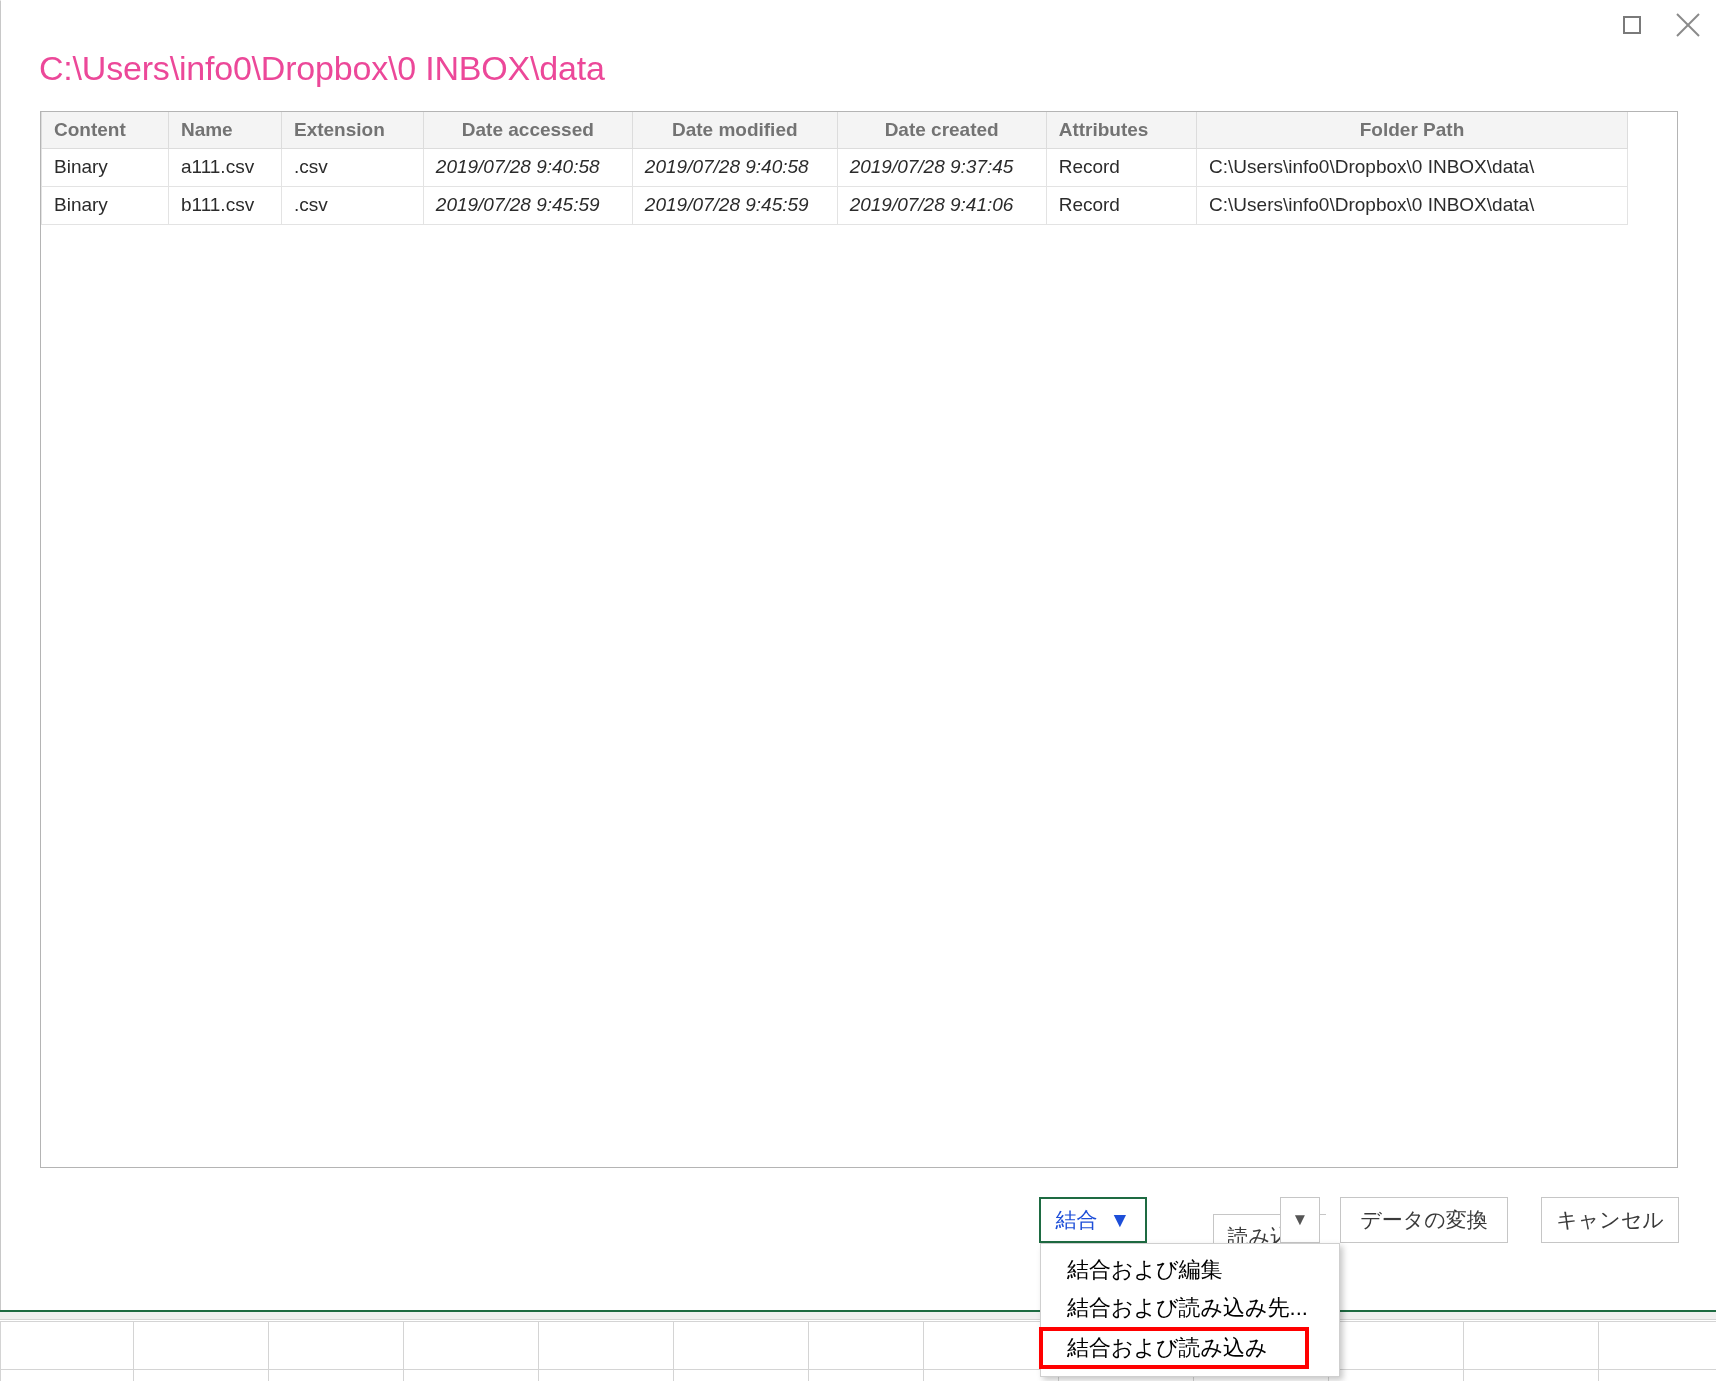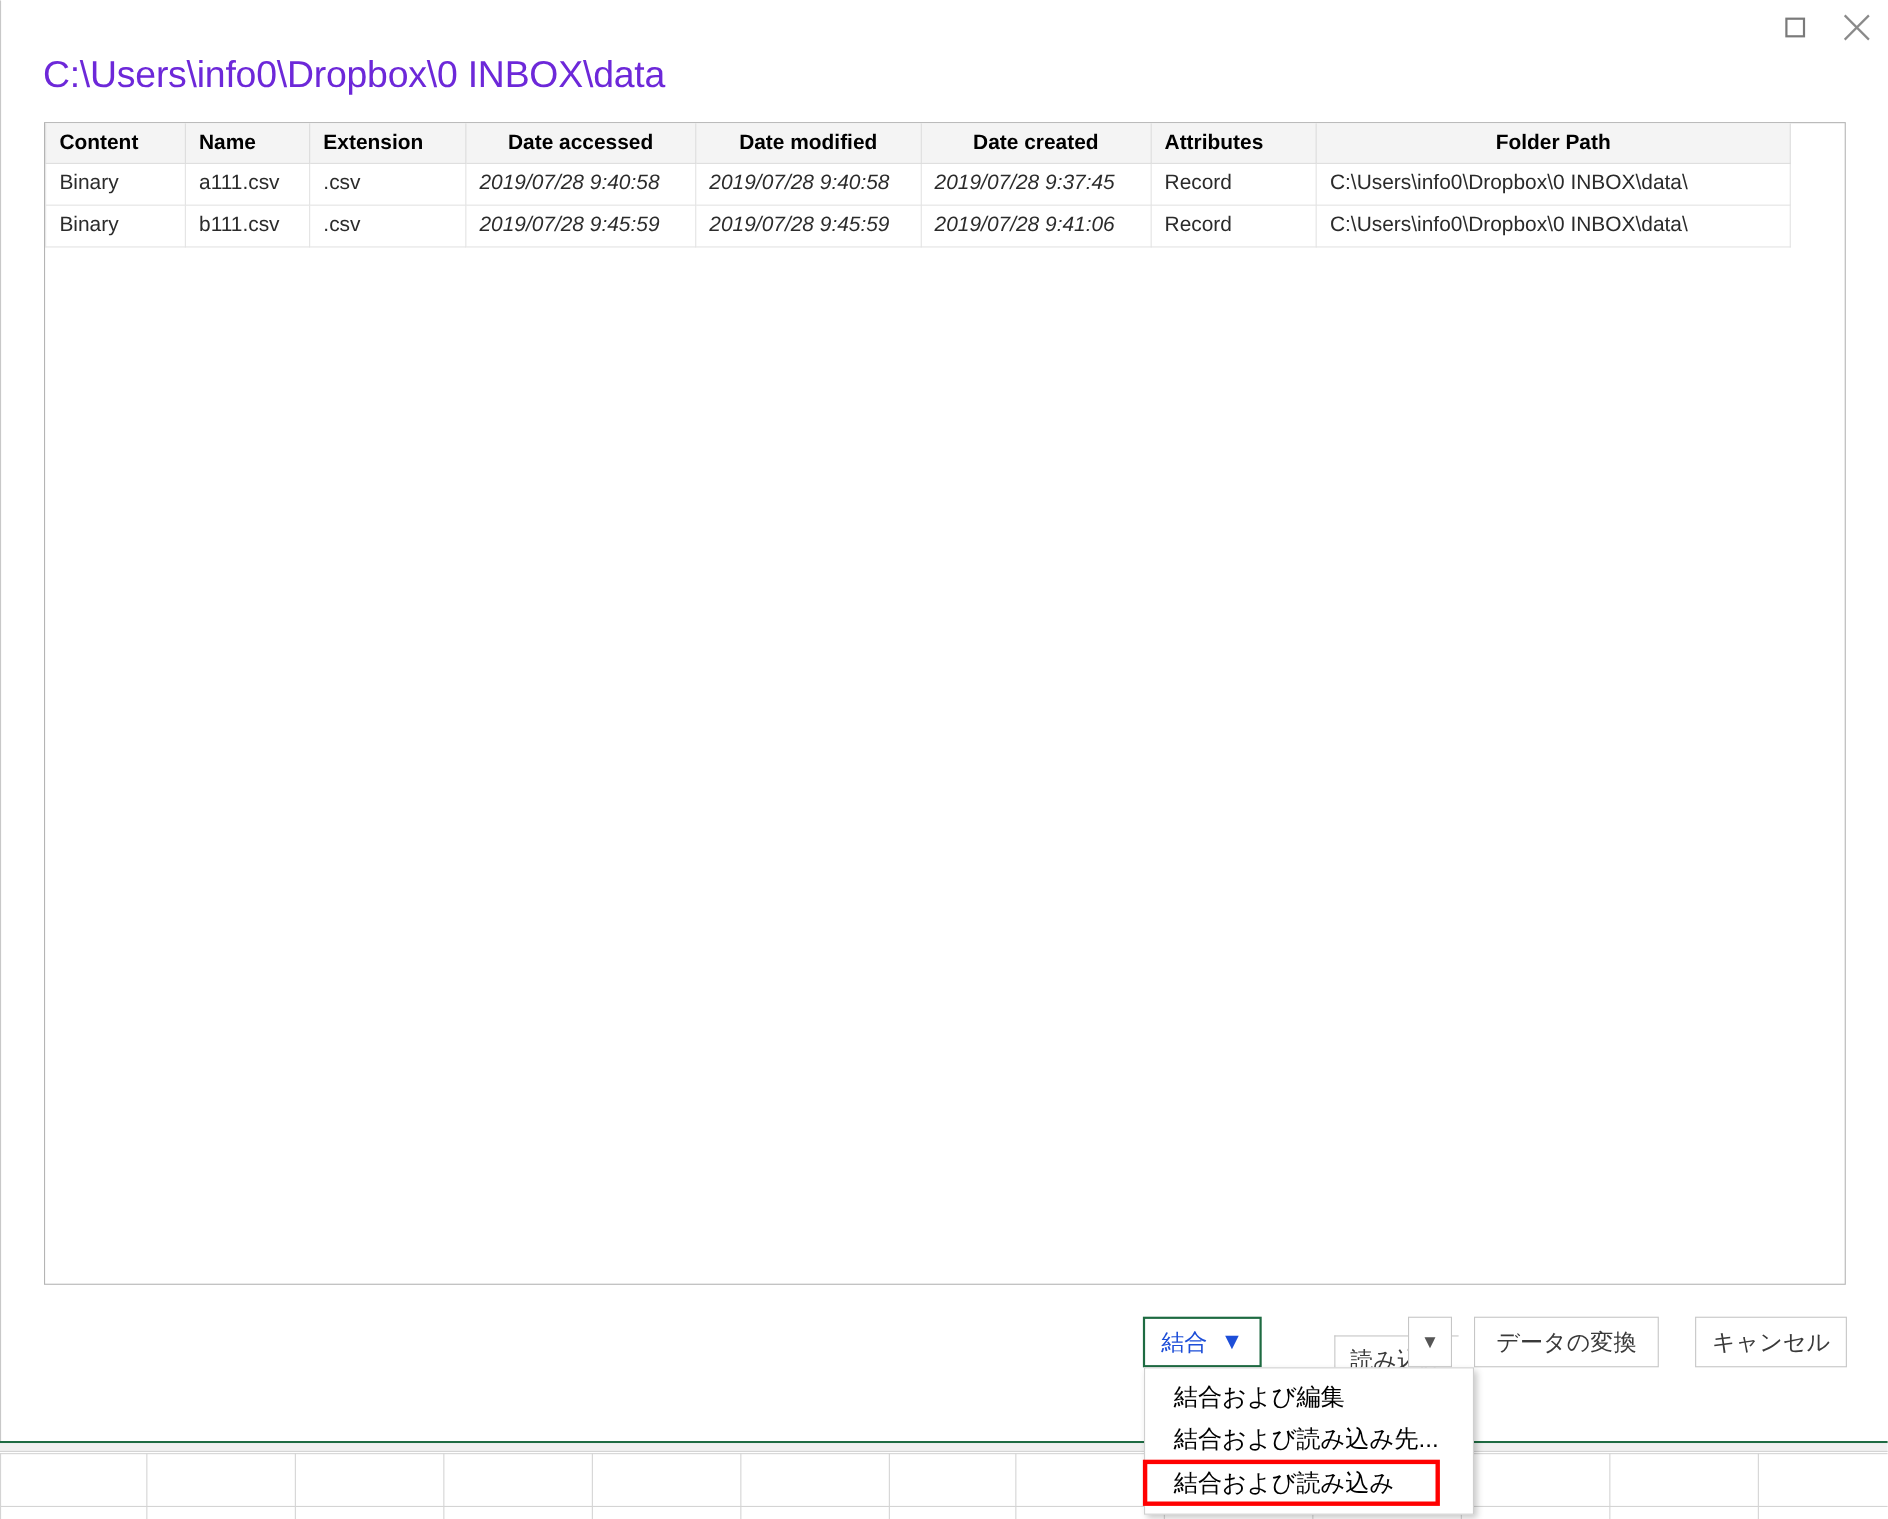--- a/index.html
+++ b/index.html
@@ -75,21 +75,21 @@
     border: none;
   }
   .win-btn svg { display: block; }
 
   
   #dialog-title {
     position: absolute;
     left: 38px; top: 48px;
     font-size: 34px;
     font-weight: 400;
-    color: #6d28d9;
+    color: #ec4899;
     letter-spacing: -0.2px;
     white-space: nowrap;
     font-family: "Liberation Sans", "DejaVu Sans", sans-serif;
   }
 
   
   #preview-pane {
     position: absolute;
     left: 39px; top: 110px;
     width: 1638px; height: 1057px;
@@ -110,21 +110,21 @@
   }
   #data-table th {
     background: #f4f4f4;
     border: 1px solid #dcdcdc;
     border-top: none;
     font-weight: bold;
     height: 36px;
     padding: 0 12px;
     white-space: nowrap;
     font-size: 19px;
-    color: #000000;
+    color: #737373;
   }
   #data-table td {
     background: #ffffff;
     border: 1px solid #e3e3e3;
     height: 38px;
     padding: 0 12px;
     white-space: nowrap;
     font-size: 19px;
     color: #2b2b2b;
   }

